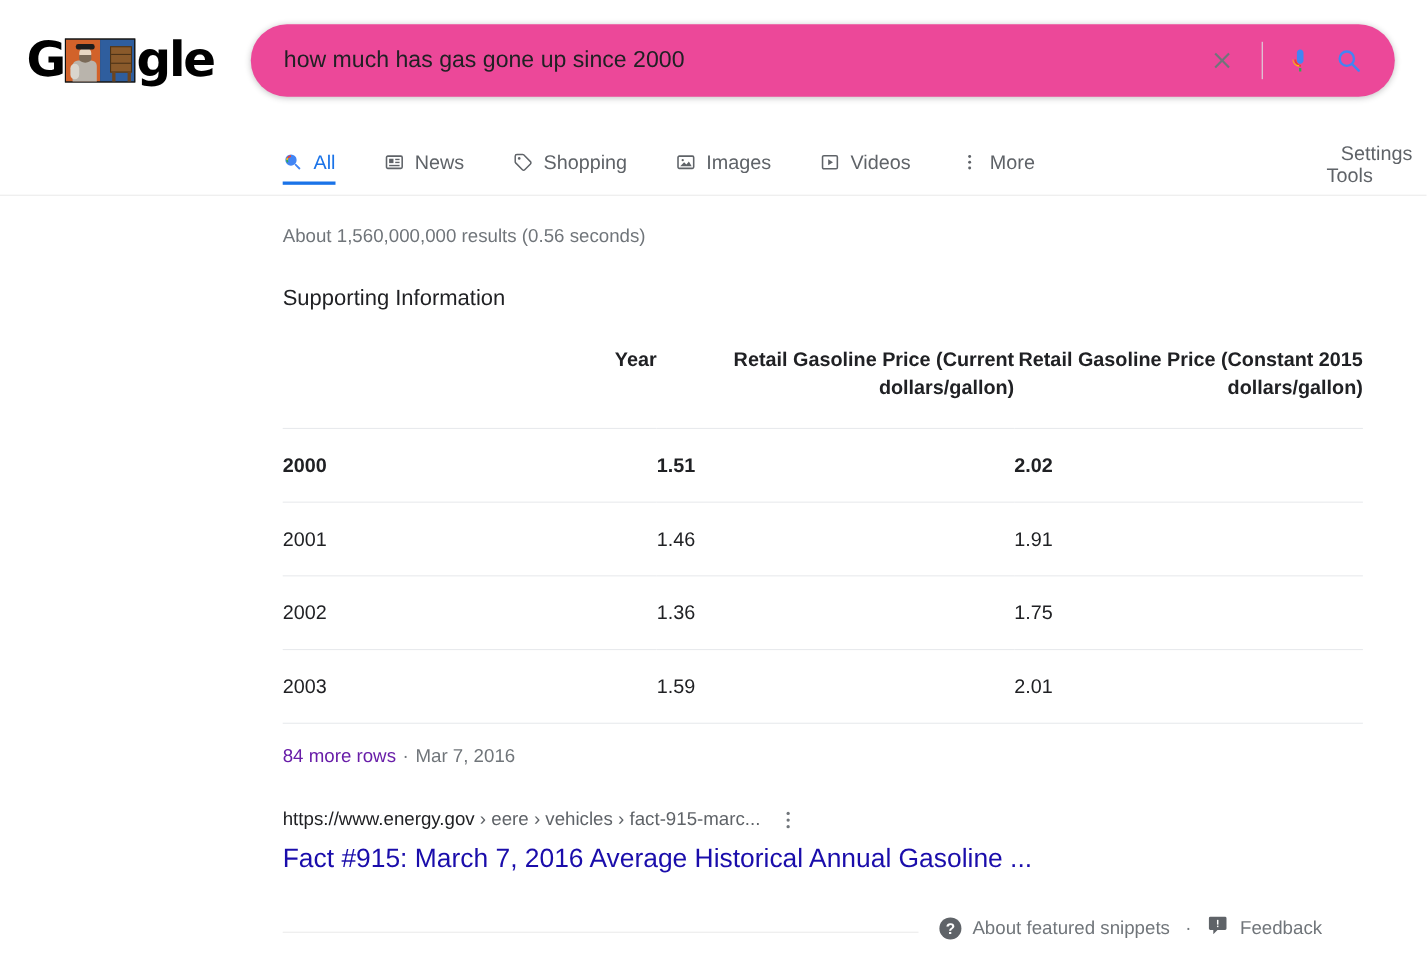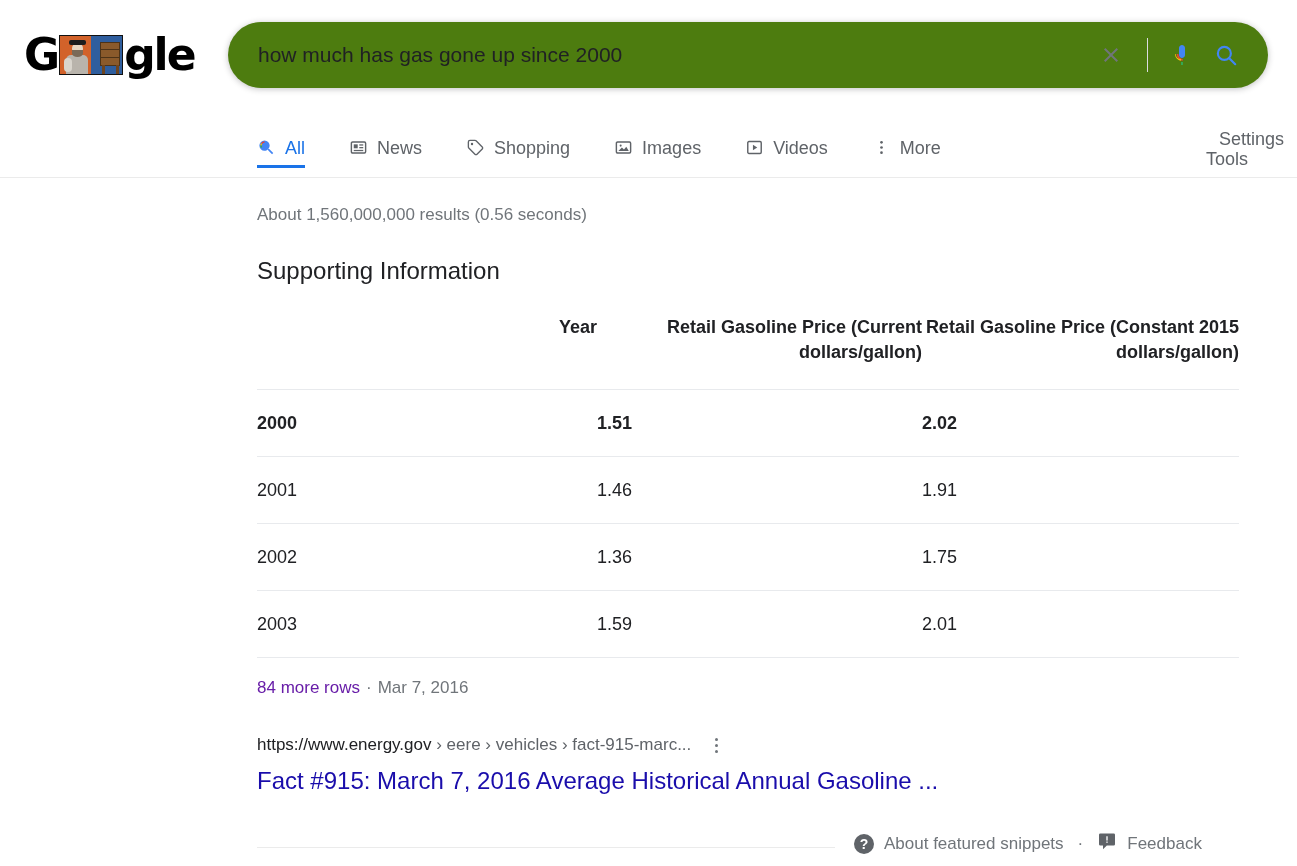--- a/index.html
+++ b/index.html
@@ -108,21 +108,21 @@
     z-index: 3;
   }
   .cab-leg-l { left: 42px; }
   .cab-leg-r { left: 56px; }
 
   
   .searchbox {
     position: absolute;
     left: 228px; top: 22px;
     width: 1040px; height: 66px;
-    background: #4d7c0f;
+    background: #ec4899;
     border-radius: 33px;
     box-shadow: 0 1px 6px rgba(32,33,36,.28);
     display: flex;
     align-items: center;
   }
   .search-input {
     flex: 1;
     border: none;
     outline: none;
     background: transparent;
@@ -203,21 +203,21 @@
     padding-left: 257px;
     padding-top: 27px;
   }
   .results-count {
     font-size: 17px;
     color: #70757a;
     line-height: 20px;
   }
   .snippet-heading {
     margin-top: 33px;
-    font-size: 24px;
+    font-size: 20px;
     color: #202124;
     line-height: 26px;
   }
 
   
   .data-table {
     margin-top: 31px;
     width: 982px;
     border-collapse: collapse;
     table-layout: fixed;

